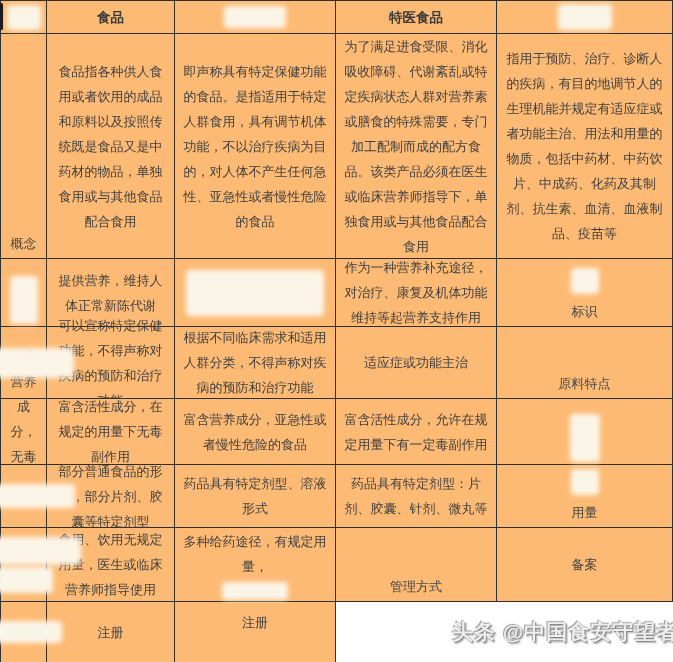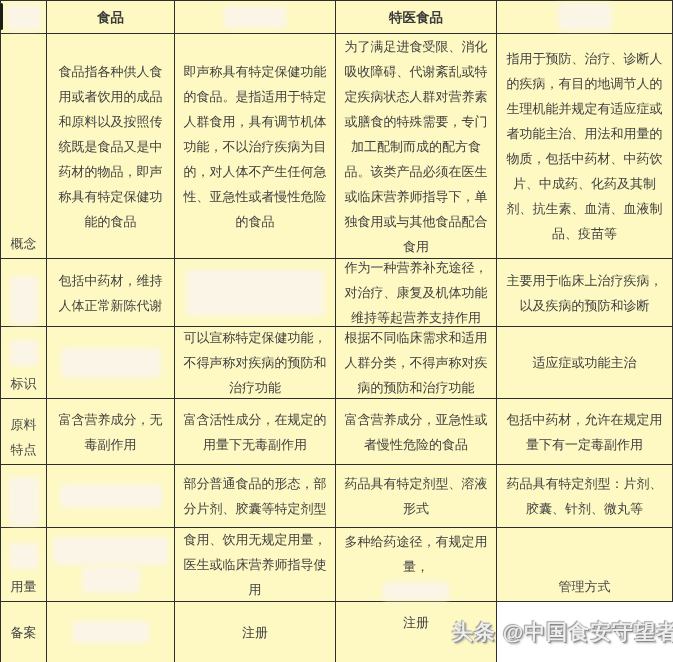--- a/index.html
+++ b/index.html
@@ -6,21 +6,21 @@
   .page{position:relative;width:673px;height:662px;background:#fff;overflow:hidden;
         font-family:"Liberation Sans","DejaVu Sans",sans-serif;}
   .tbl{position:absolute;left:0;top:0;width:673px;height:662px;box-sizing:border-box;
        display:grid;
        grid-template-columns:46px 128px 161px 161px 176px;
        grid-template-rows:33px 225px 68px 72px 66px 63px 74px 61px;
        border-top:1px solid #2f2f2f;border-left:1px solid #2f2f2f;}
   .cell{border-right:1px solid #2f2f2f;border-bottom:1px solid #2f2f2f;
         box-sizing:border-box;display:flex;align-items:center;justify-content:center;
         flex-direction:column;text-align:center;padding:2px 7px;
-        color:#414141;font-size:13px;line-height:25px;background:#fef9c3;}
+        color:#414141;font-size:13px;line-height:25px;background:#fdba74;}
   .hdr{font-weight:bold;font-size:13.5px;color:#3a3a3a;}
   .rowhdr{color:#474747;justify-content:flex-end;}
   .top-align{justify-content:flex-start;padding-top:8px;}
   
   .rd{background:#fbf5e8;filter:blur(2.5px);border-radius:4px;flex:none;}
   .rd-h1{width:34px;height:25px;}
   .rd-h3{width:62px;height:22px;}
   .rd-h5{width:54px;height:26px;}
   .rd-r2c1{width:28px;height:48px;}
   .rd-r2c3{width:138px;height:46px;}
@@ -59,46 +59,43 @@
         <span>特医食品</span>
       </div>
     <div class="cell hdr">
         <span class="rd rd-h5"></span>
       </div>
 
     <div class="cell rowhdr">
         <span>概念</span>
       </div>
     <div class="cell">
-        <span>食品指各种供人食用或者饮用的成品和原料以及按照传统既是食品又是中药材的物品，即声称具有特定保健功能的食品</span>
+        <span>食品指各种供人食用或者饮用的成品和原料以及按照传统既是食品又是中药材的物品，单独食用或与其他食品配合食用</span>
       </div>
     <div class="cell">
         <span>即声称具有特定保健功能的食品。是指适用于特定人群食用，具有调节机体功能，不以治疗疾病为目的，对人体不产生任何急性、亚急性或者慢性危险的食品</span>
       </div>
     <div class="cell">
         <span>为了满足进食受限、消化吸收障碍、代谢紊乱或特定疾病状态人群对营养素或膳食的特殊需要，专门加工配制而成的配方食品。该类产品必须在医生或临床营养师指导下，单独食用或与其他食品配合食用</span>
       </div>
     <div class="cell">
         <span>指用于预防、治疗、诊断人的疾病，有目的地调节人的生理机能并规定有适应症或者功能主治、用法和用量的物质，包括中药材、中药饮片、中成药、化药及其制剂、抗生素、血清、血液制品、疫苗等</span>
       </div>
 
     <div class="cell rowhdr">
         <span class="rd rd-r2c1"></span>
       </div>
     <div class="cell">
-        <span>包括中药材，维持人体正常新陈代谢</span>
+        <span>提供营养，维持人体正常新陈代谢</span>
       </div>
     <div class="cell">
         <span class="rd rd-r2c3"></span>
       </div>
     <div class="cell">
         <span>作为一种营养补充途径，对治疗、康复及机体功能维持等起营养支持作用</span>
-      </div>
-    <div class="cell">
-        <span>主要用于临床上治疗疾病，以及疾病的预防和诊断</span>
       </div>
 
     <div class="cell rowhdr">
       <span class="rd rd-above"></span>
       <span>标识</span>
     </div>
     <div class="cell">
         <span class="rd rd-r3c2"></span>
       </div>
     <div class="cell">
@@ -117,21 +114,21 @@
     <div class="cell">
         <span>富含营养成分，无毒副作用</span>
       </div>
     <div class="cell">
         <span>富含活性成分，在规定的用量下无毒副作用</span>
       </div>
     <div class="cell">
         <span>富含营养成分，亚急性或者慢性危险的食品</span>
       </div>
     <div class="cell">
-        <span>包括中药材，允许在规定用量下有一定毒副作用</span>
+        <span>富含活性成分，允许在规定用量下有一定毒副作用</span>
       </div>
 
     <div class="cell rowhdr">
         <span class="rd rd-r5c1"></span>
       </div>
     <div class="cell">
         <span class="rd rd-r5c2"></span>
       </div>
     <div class="cell">
         <span>部分普通食品的形态，部分片剂、胶囊等特定剂型</span>

